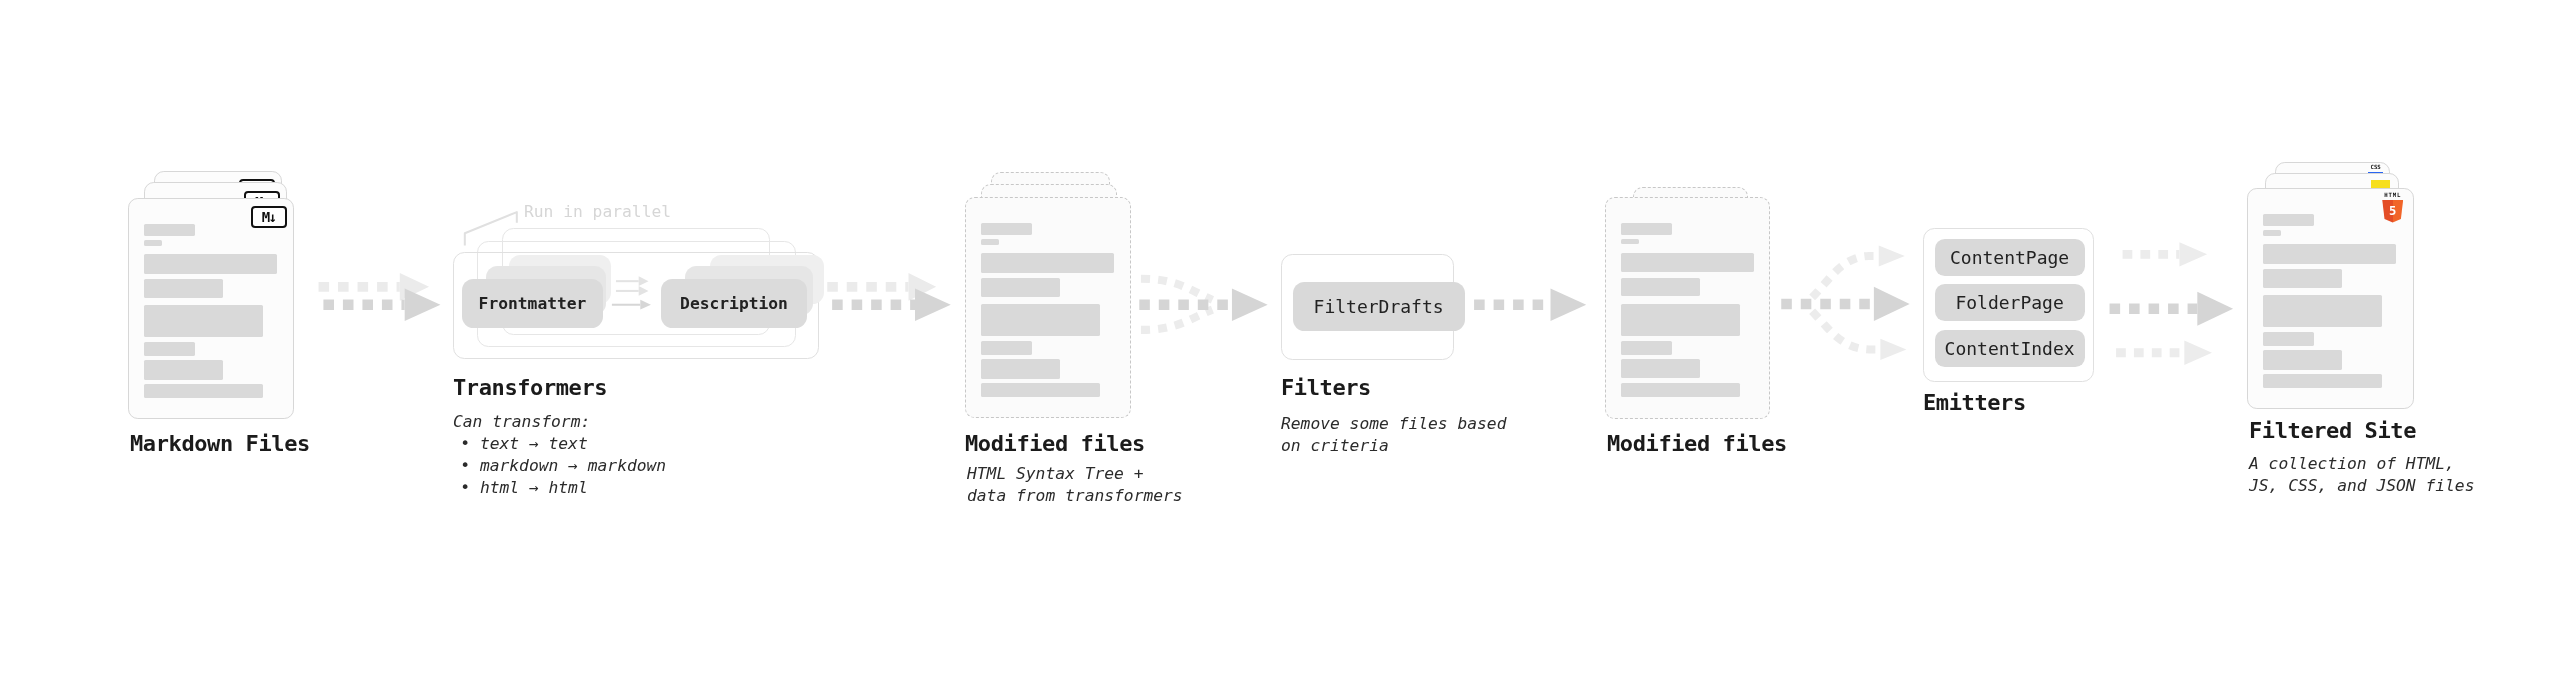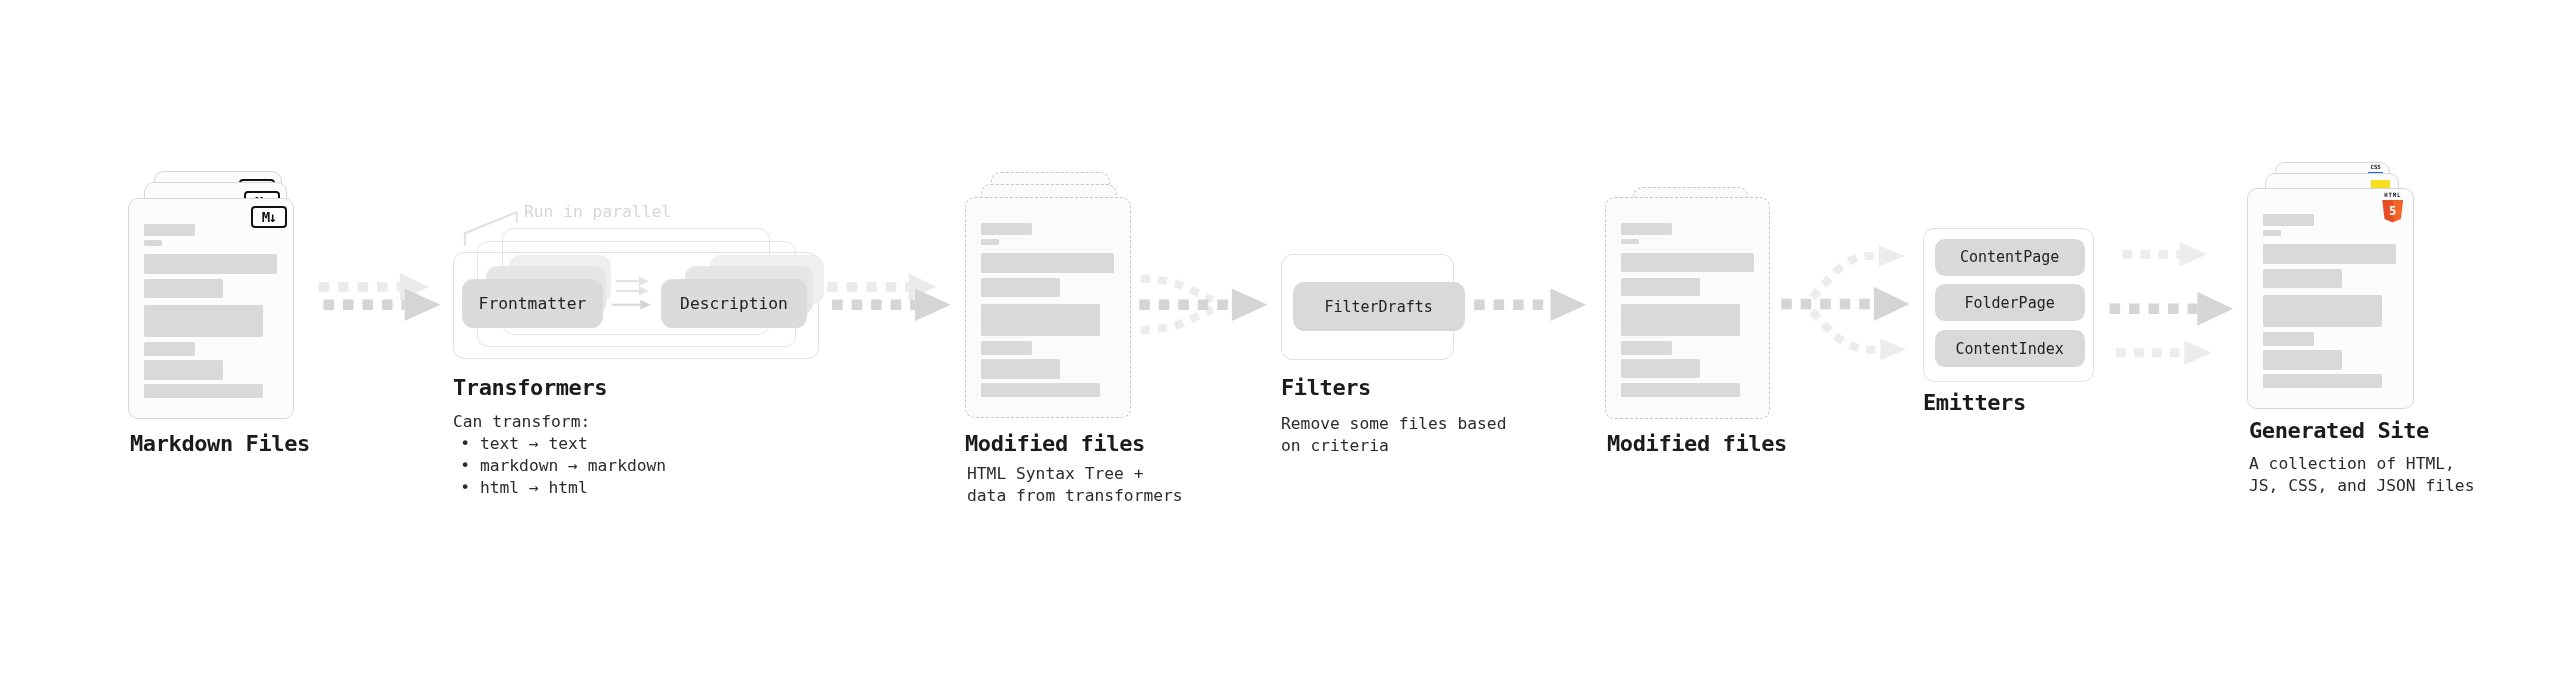--- a/index.html
+++ b/index.html
@@ -53,45 +53,45 @@
 
   
   .t-box{
     position:absolute;border:1.6px solid #e6e6e6;border-radius:11.4px;
     background:transparent;box-sizing:border-box;
   }
   .t-box.front{border-color:#e0e0e0;}
   .pill{
     position:absolute;border-radius:11.4px;
     display:flex;align-items:center;justify-content:center;
-    font-size:16.3px;font-weight:400;color:#222;
+    font-size:16.3px;font-weight:700;color:#222;
   }
   .pill.front{background:#dbdbdb;}
   .pill.g1{background:#e6e6e6;}
   .pill.g2{background:#efefef;}
 
   
   .white-box{
     position:absolute;background:#ffffff;border:1.6px solid #e0e0e0;
     border-radius:11.4px;box-sizing:border-box;
   }
   .box-pill{
     position:absolute;background:#d9d9d9;border-radius:9.8px;
     display:flex;align-items:center;justify-content:center;
-    font-size:15px;font-weight:500;color:#222;
+    font-size:18px;font-weight:500;color:#222;
   }
 
   
   .title{
     position:absolute;font-size:22px;font-weight:600;color:#1b1b1b;
     letter-spacing:-0.4px;white-space:nowrap;z-index:3;
   }
   .desc{
     position:absolute;font-size:16.3px;line-height:22px;color:#2b2b2b;
-    white-space:nowrap;z-index:3;
+    white-space:nowrap;z-index:3;font-style:italic;
   }
   .desc .indent{padding-left:7.3px;}
   .annotation{
     position:absolute;font-size:16.3px;color:#d6d6d6;
     white-space:nowrap;z-index:3;
   }
 </style>
 </head>
 <body>
 
@@ -295,20 +295,20 @@
     <div class="bar" style="top: 25px; width: 51px; height: 12.2px;"></div>
         <div class="bar" style="top: 41px; width: 18px; height: 5.7px;"></div>
         <div class="bar" style="top: 55px; width: 133px; height: 19.5px;"></div>
         <div class="bar" style="top: 80px; width: 79px; height: 18.7px;"></div>
         <div class="bar" style="top: 106px; width: 119px; height: 32px;"></div>
         <div class="bar" style="top: 143px; width: 51px; height: 14px;"></div>
         <div class="bar" style="top: 161px; width: 79px; height: 19.5px;"></div>
         <div class="bar" style="top: 185px; width: 119px; height: 14px;"></div>
       </div>
   </div>
-  <div class="title" style="left:2249px;top:418px">Generated Site</div>
+  <div class="title" style="left:2249px;top:418px">Filtered Site</div>
   <div class="desc" style="left:2249px;top:453px">
     <div>A collection of HTML,</div>
     <div>JS, CSS, and JSON files</div>
   </div>
 
 </div>
 
 
 </body></html>

